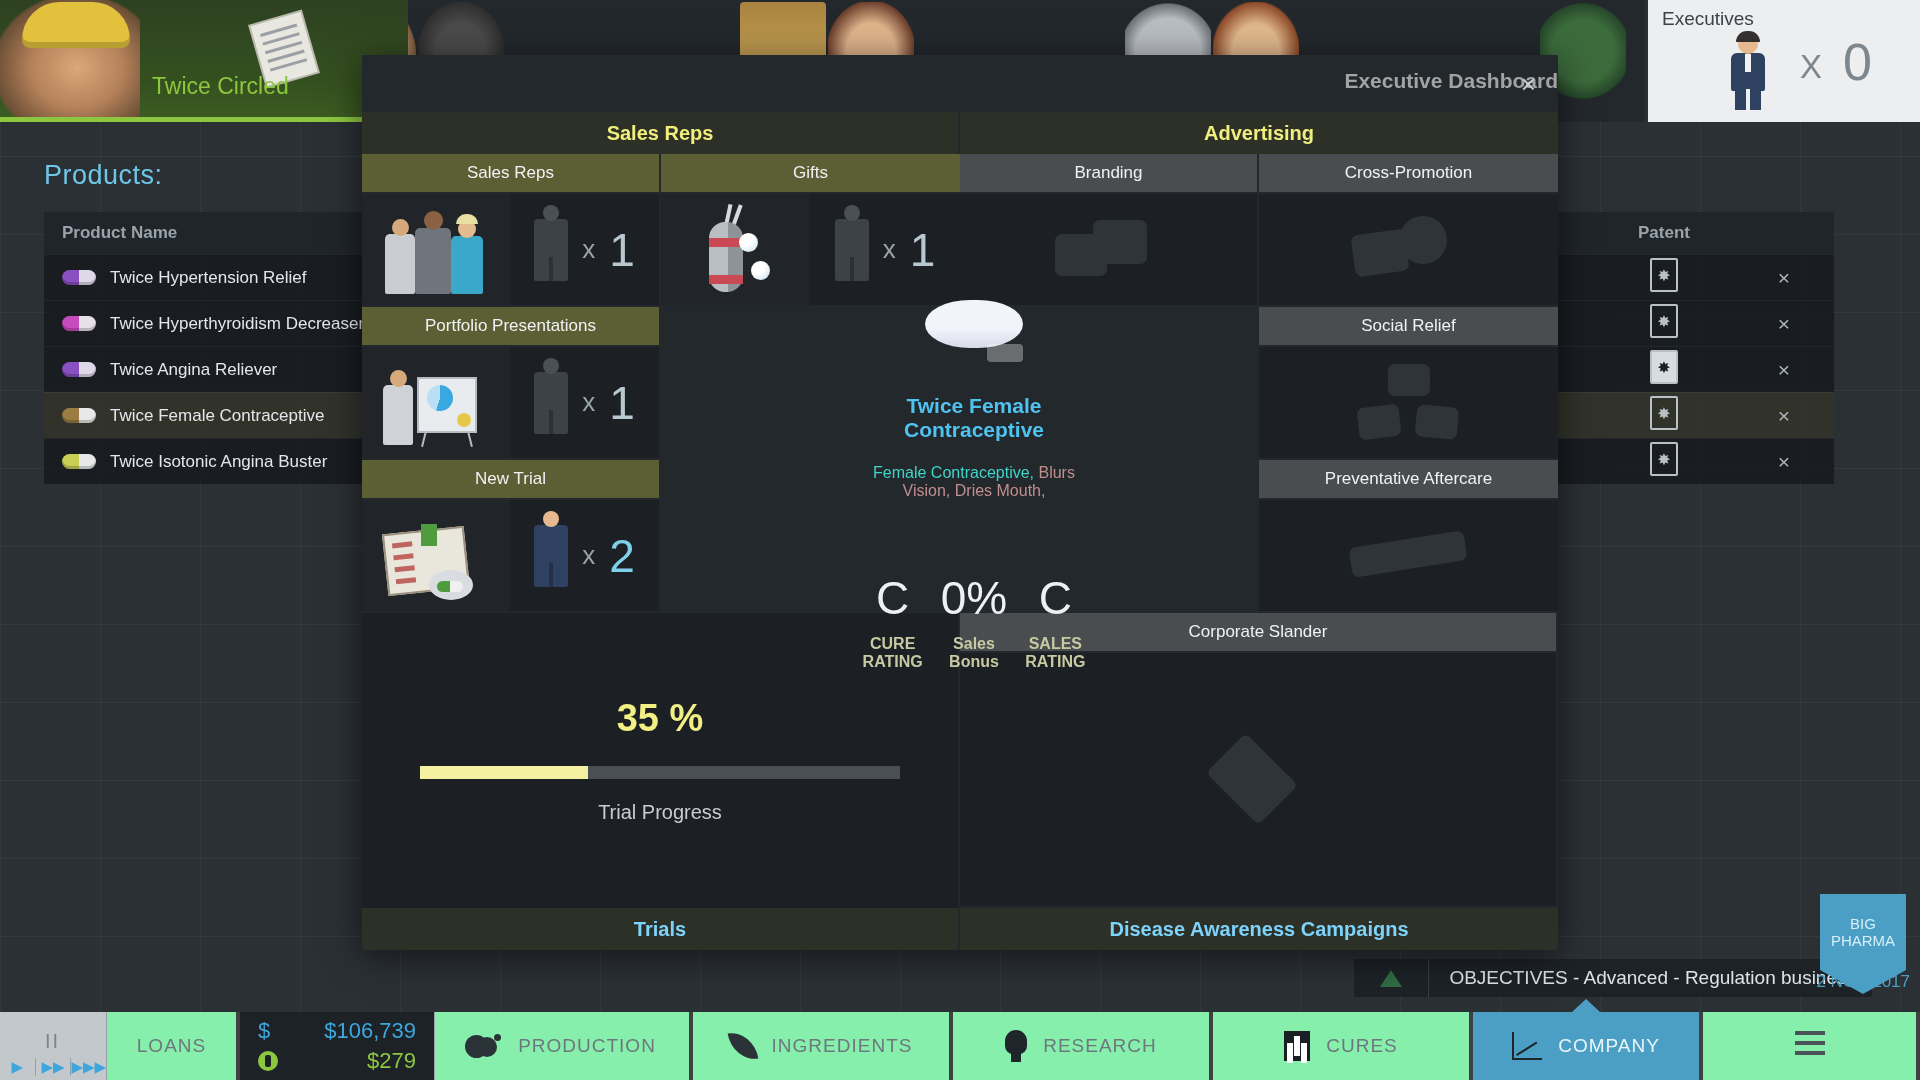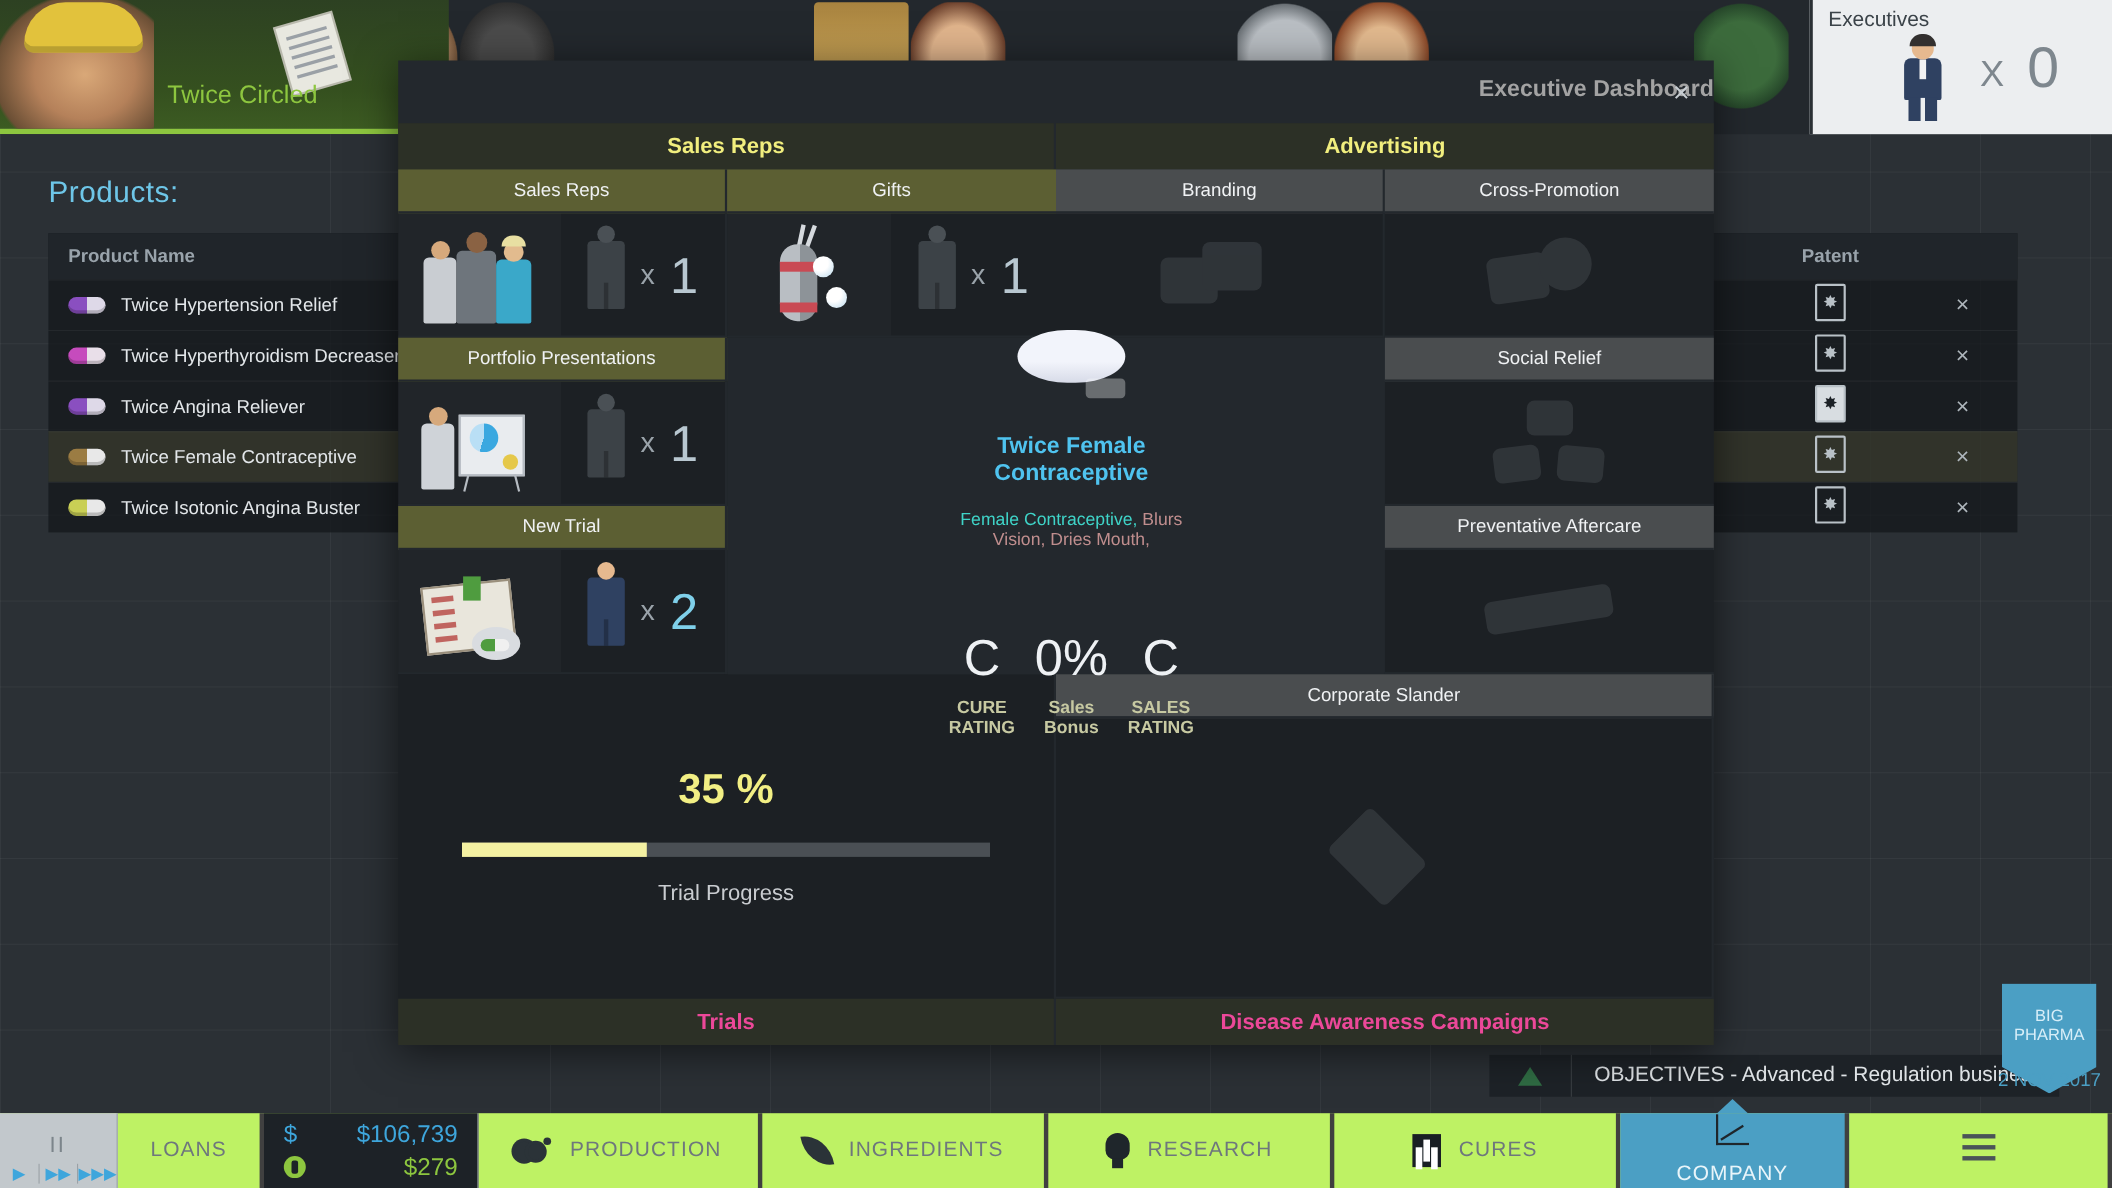--- a/index.html
+++ b/index.html
@@ -141,21 +141,21 @@
   }
   .badge-date { position:absolute; right: 10px; bottom: 88px; color:#4b9fc4; font-size: 17px; }
   .cube {
     position:absolute; right:40px; bottom:140px; width:34px; height:34px;
     background:#5cb3d6; transform: rotate(45deg);
   }
 
   
   .bottom-nav {
     position: absolute; left: 0; bottom: 0; width: 1920px; height: 68px;
-    display: flex; background: #bef264;
+    display: flex; background: #86efac;
   }
   .nav-speed {
     width: 107px; background: #c2c8cc; position: relative;
     border-right: 1px solid #9aa1a6;
   }
   .pause-ico { position:absolute; left:45px; top:18px; color:#7c858b; font-size:20px; letter-spacing:2px;}
   .speed-row { position:absolute; left:0; bottom:4px; width:100%; display:flex; }
   .speed-btn { flex:1; text-align:center; color:#3ea6dc; font-size:15px; border-right:1px solid #9aa1a6;}
   .speed-btn:last-child{border-right:none;}
   .nav-item {
@@ -172,21 +172,21 @@
   .money-row .amt { font-size: 22px; }
   .m-cash .amt { color:#3ea6dc; }
   .m-green .amt { color:#8dc63f; }
   .dollar-ico { color:#3ea6dc; font-size:22px; }
   .circ-ico { width:20px; height:20px; border-radius:50%; background:#8dc63f; position:relative;}
   .circ-ico::after{content:""; position:absolute; left:7px; top:4px; width:6px; height:12px; background:#1d2227; border-radius:2px;}
   .nav-prod { width: 258px; }
   .nav-ingr { width: 260px; }
   .nav-cures { width: 260px; }
   .nav-research { width: 260px; }
-  .nav-company { width: 208px; background: #4b9fc4; color:#e9f5fa; position:relative;flex-direction:column;}
+  .nav-company { width: 230px; background: #4b9fc4; color:#e9f5fa; position:relative;}
   .nav-company::before{
     content:""; position:absolute; left:50%; top:-13px; transform:translateX(-50%);
     border-left:14px solid transparent; border-right:14px solid transparent; border-bottom:13px solid #4b9fc4;
   }
   .nav-menu { flex: 1; }
   .hamburger { width: 30px; }
   .hamburger i { display:block; height:4px; background:#4a5358; margin-bottom:6px; }
   .gear-ico { position:relative; width:34px; height:24px; }
   .gear-ico span { position:absolute; border-radius:50%; background:#2b3338; }
   .gear-ico .g1 { left:0; top:4px; width:17px; height:17px; box-shadow: 0 0 0 3px #2b3338; }
@@ -359,21 +359,21 @@
     flex: 1;
   }
   .trial-pct { font-size: 38px; color:#f2ef84; font-weight:bold; }
   .trial-bar { margin-top: 26px; width: 480px; height: 13px; background:#4a4f54; }
   .trial-bar i { display:block; height: 100%; background:#f4f1a2; }
   .trial-cap { margin-top: 22px; font-size: 20px; color:#c9ccd0; }
 
   .footer-row { display:flex; height: 42px; flex:none; }
   .footer-sect {
     display:flex; align-items:center; justify-content:center;
-    font-size: 20px; font-weight:bold; color:#ec4899; background:#2c3026;
+    font-size: 20px; font-weight:bold; color:#7dd3fc; background:#2c3026;
   }
   .footer-sect.left { width: 598px; border-right:2px solid #23282d; }
   .footer-sect.right { width: 598px; }
 </style>
 </head>
 <body>
 
 <div id="root">
 
   <div class="bg-layer">

